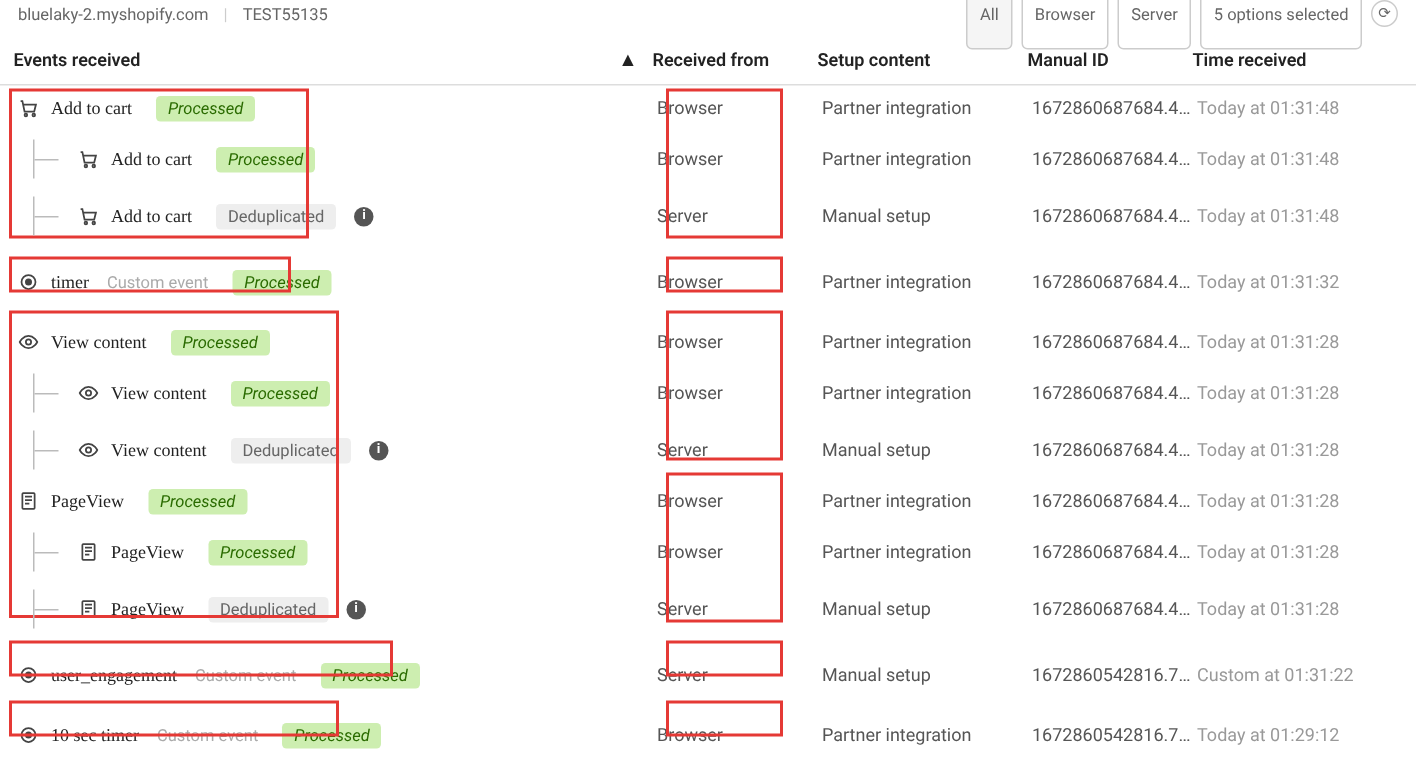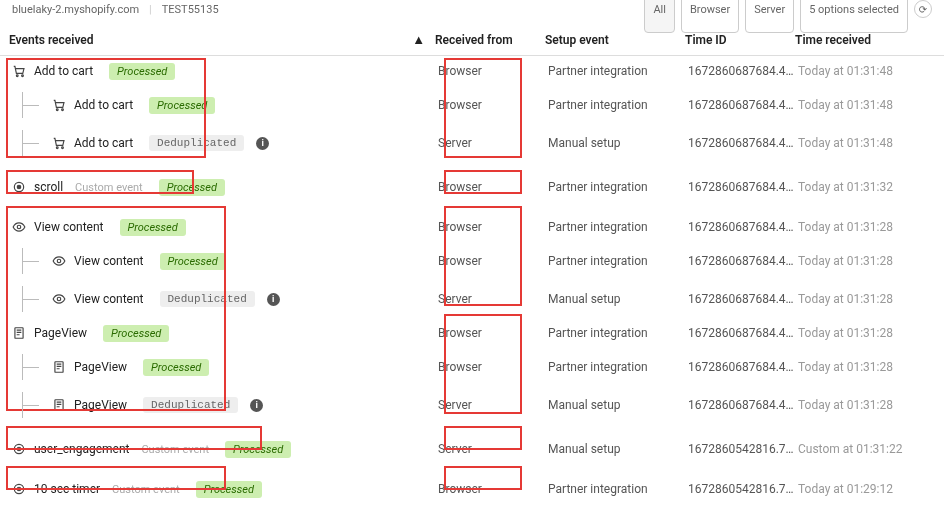--- a/index.html
+++ b/index.html
@@ -16,29 +16,29 @@
 
   .col-event  { flex: 0 0 426px; display: flex; align-items: center; }
   .col-recv   { flex: 0 0 110px; }
   .col-setup  { flex: 0 0 140px; }
   .col-id     { flex: 0 0 110px; }
   .col-time   { flex: 1 1 auto; }
 
   .rows { }
   .row { display: flex; align-items: center; padding: 6px 12px; min-height: 30px; }
   .row .col-event { gap: 8px; }
-  .row .name { font-size: 12px; color: #222; }
+  .row .name { font-size: 12px; color: #222; font-family: Liberation Serif, serif; }
   .row .subtext { color: #aaa; font-size: 11px; margin-left: 4px; }
   .row .col-setup, .row .col-id, .row .col-recv { color: #555; font-size: 12px; }
   .row .col-time { color: #999; font-size: 12px; }
   .row .col-id { white-space: nowrap; overflow: hidden; text-overflow: ellipsis; }
 
   .badge { display: inline-block; padding: 2px 8px; border-radius: 3px; font-size: 11px; }
   .badge.processed { background: #cdeeb0; color: #2a6b00; font-style: italic; }
-  .badge.dedup { background: #eee; color: #666; font-family: Liberation Mono, monospace; }
+  .badge.dedup { background: #eee; color: #666; }
   .info-icon { display: inline-flex; width: 13px; height: 13px; border-radius: 50%; background: #555; color: #fff; align-items: center; justify-content: center; font-size: 9px; font-weight: bold; margin-left: 4px; }
 
   .tree-spacer { display: inline-block; width: 22px; height: 26px; border-left: 1px solid #bbb; margin-left: 10px; position: relative; }
   .tree-spacer.elbow::after { content: ""; position: absolute; left: 0; top: 13px; width: 16px; border-top: 1px solid #bbb; }
 
   .icon { width: 14px; height: 14px; display: inline-block; color: #444; flex-shrink: 0; }
   .icon svg { width: 14px; height: 14px; display: block; }
 
   .redbox { position: absolute; border: 2px solid #e53935; pointer-events: none; }
   .rel { position: relative; }
@@ -65,22 +65,22 @@
     <span class="round">⟳</span>
   </div>
 </div>
 
 <div class="header-row">
   <div class="col col-event">
     <span>Events received</span>
     <span class="warning">▲</span>
   </div>
   <div class="col col-recv">Received from</div>
-  <div class="col col-setup">Setup event</div>
-  <div class="col col-id">Time ID</div>
+  <div class="col col-setup">Setup content</div>
+  <div class="col col-id">Manual ID</div>
   <div class="col col-time">Time received</div>
 </div>
 
 <div class="rows rel" id="rows">
 
   <div class="redbox" style="left:6px; top:2px; width:200px; height:100px;"></div>
   <div class="redbox" style="left:444px; top:2px; width:78px; height:100px;"></div>
 
   <div class="redbox" style="left:6px; top:114px; width:188px; height:24px;"></div>
   <div class="redbox" style="left:444px; top:114px; width:78px; height:24px;"></div>
@@ -151,21 +151,21 @@
       </div>
       <div style="height: 10px;"></div>
       <div class="row">
         <div class="col-event">
           <span class="icon">
             <svg viewBox="0 0 24 24" fill="none" stroke="currentColor" stroke-width="2">
               <circle cx="12" cy="12" r="8"></circle>
               <circle cx="12" cy="12" r="3" fill="currentColor"></circle>
             </svg>
           </span>
-          <span class="name">scroll</span>
+          <span class="name">timer</span>
           <span class="subtext">Custom event</span>
           <span class="badge processed" style="margin-left: 8px;">Processed</span>
         </div>
         <div class="col-recv">Browser</div>
         <div class="col-setup">Partner integration</div>
         <div class="col-id">1672860687684.49…</div>
         <div class="col-time">Today at 01:31:32</div>
       </div>
       <div style="height: 10px;"></div>
       <div class="row">

